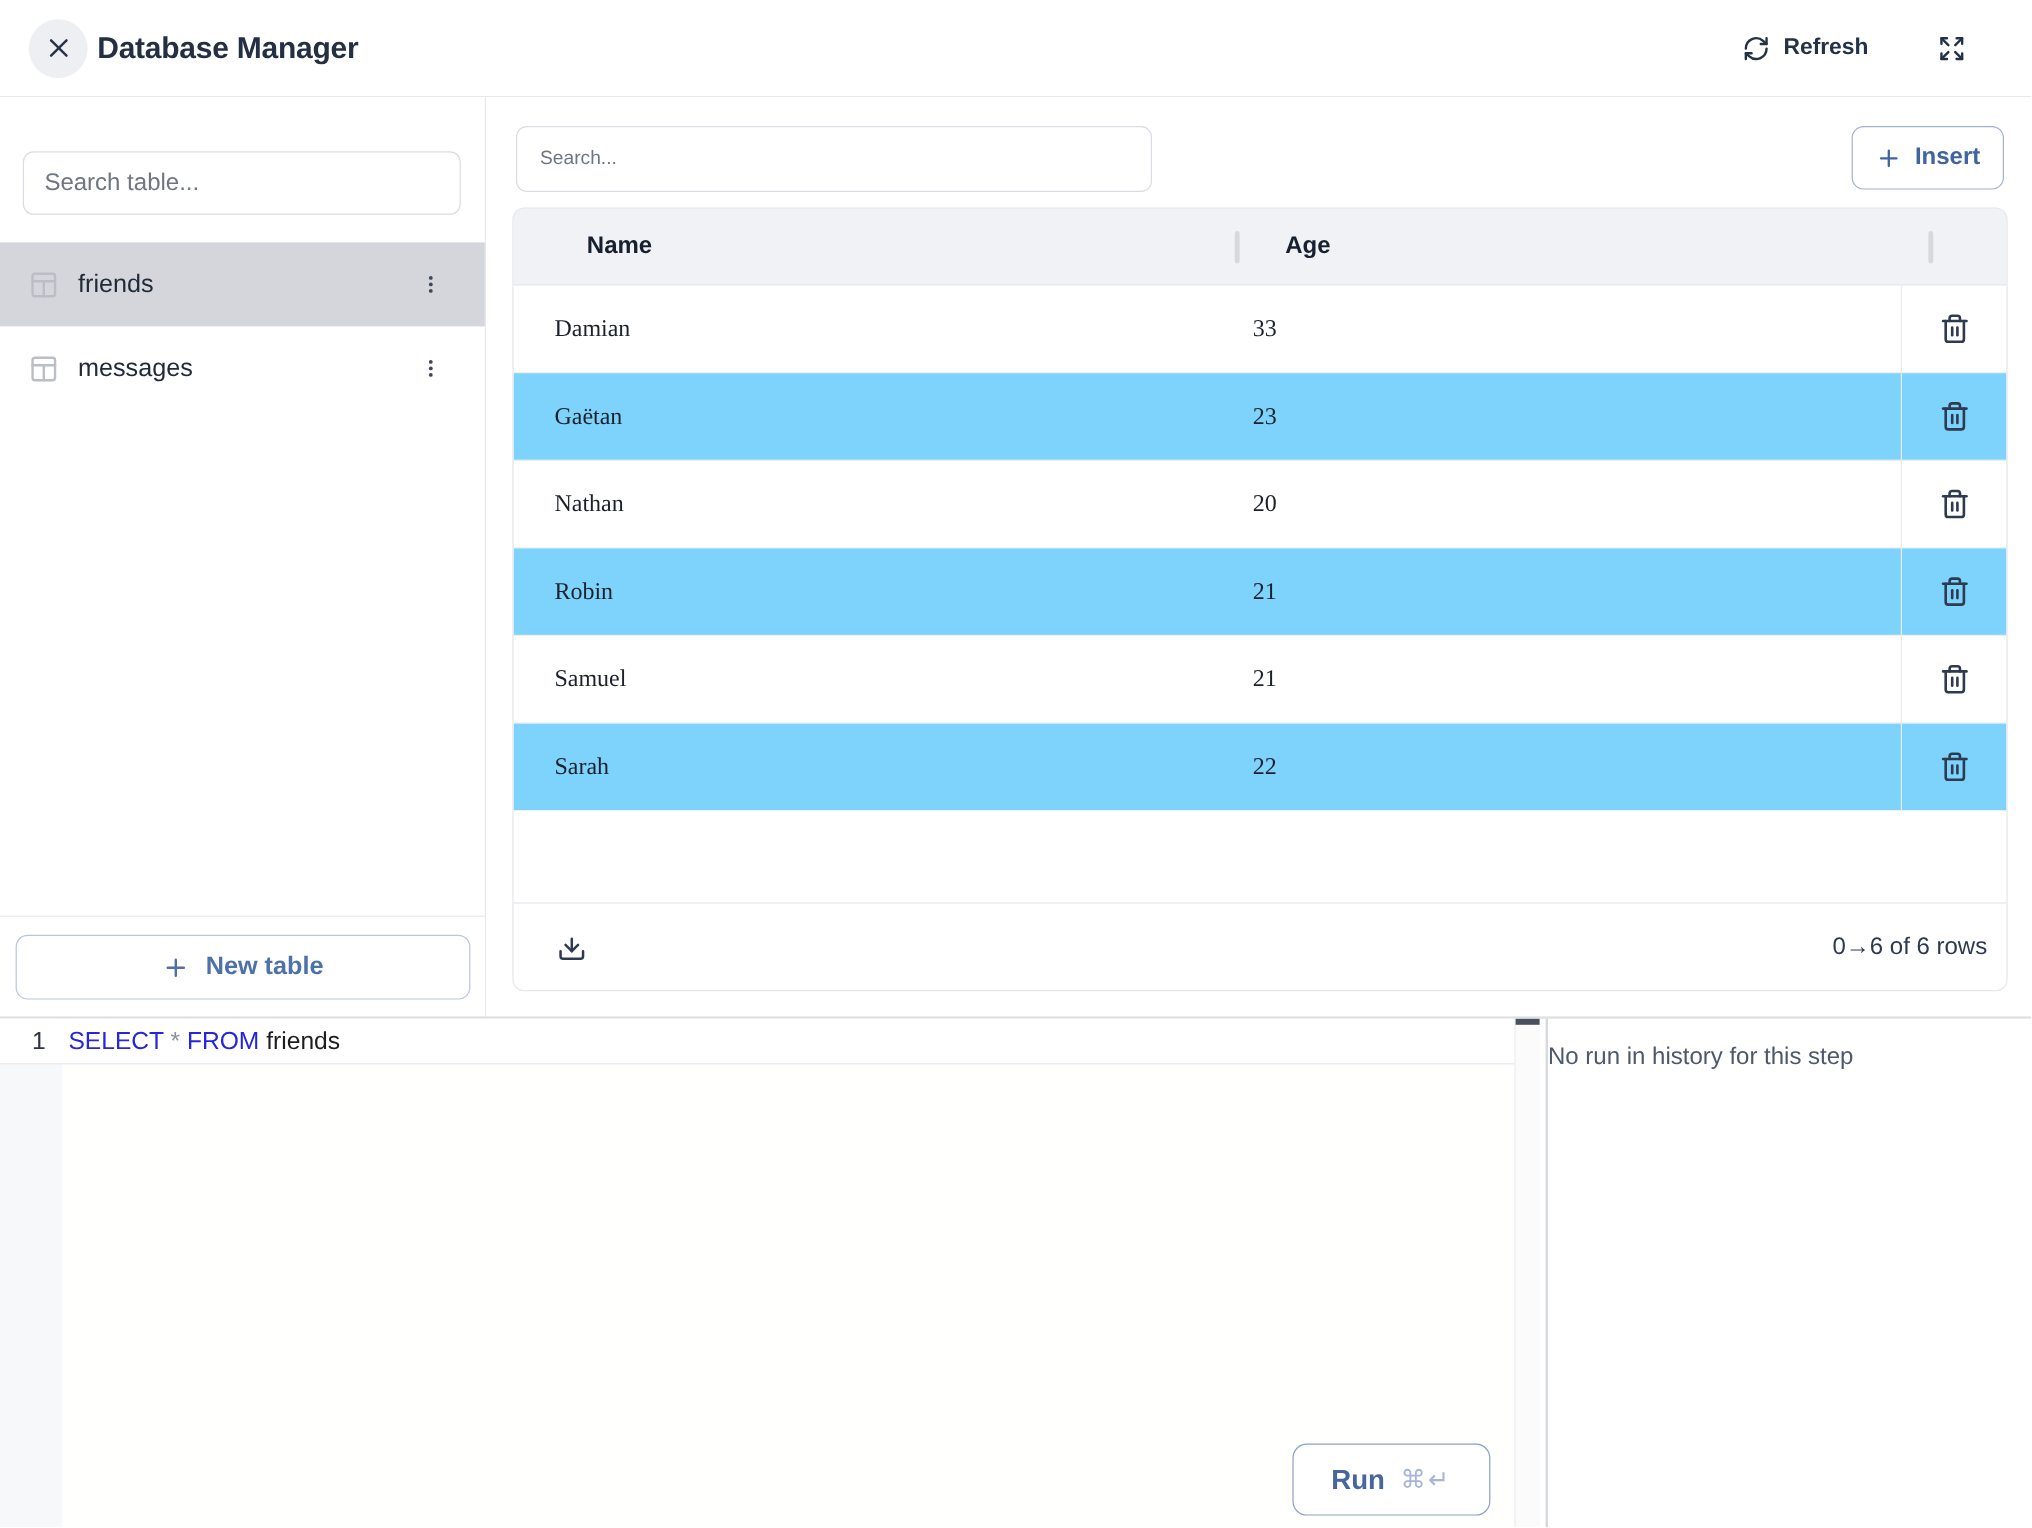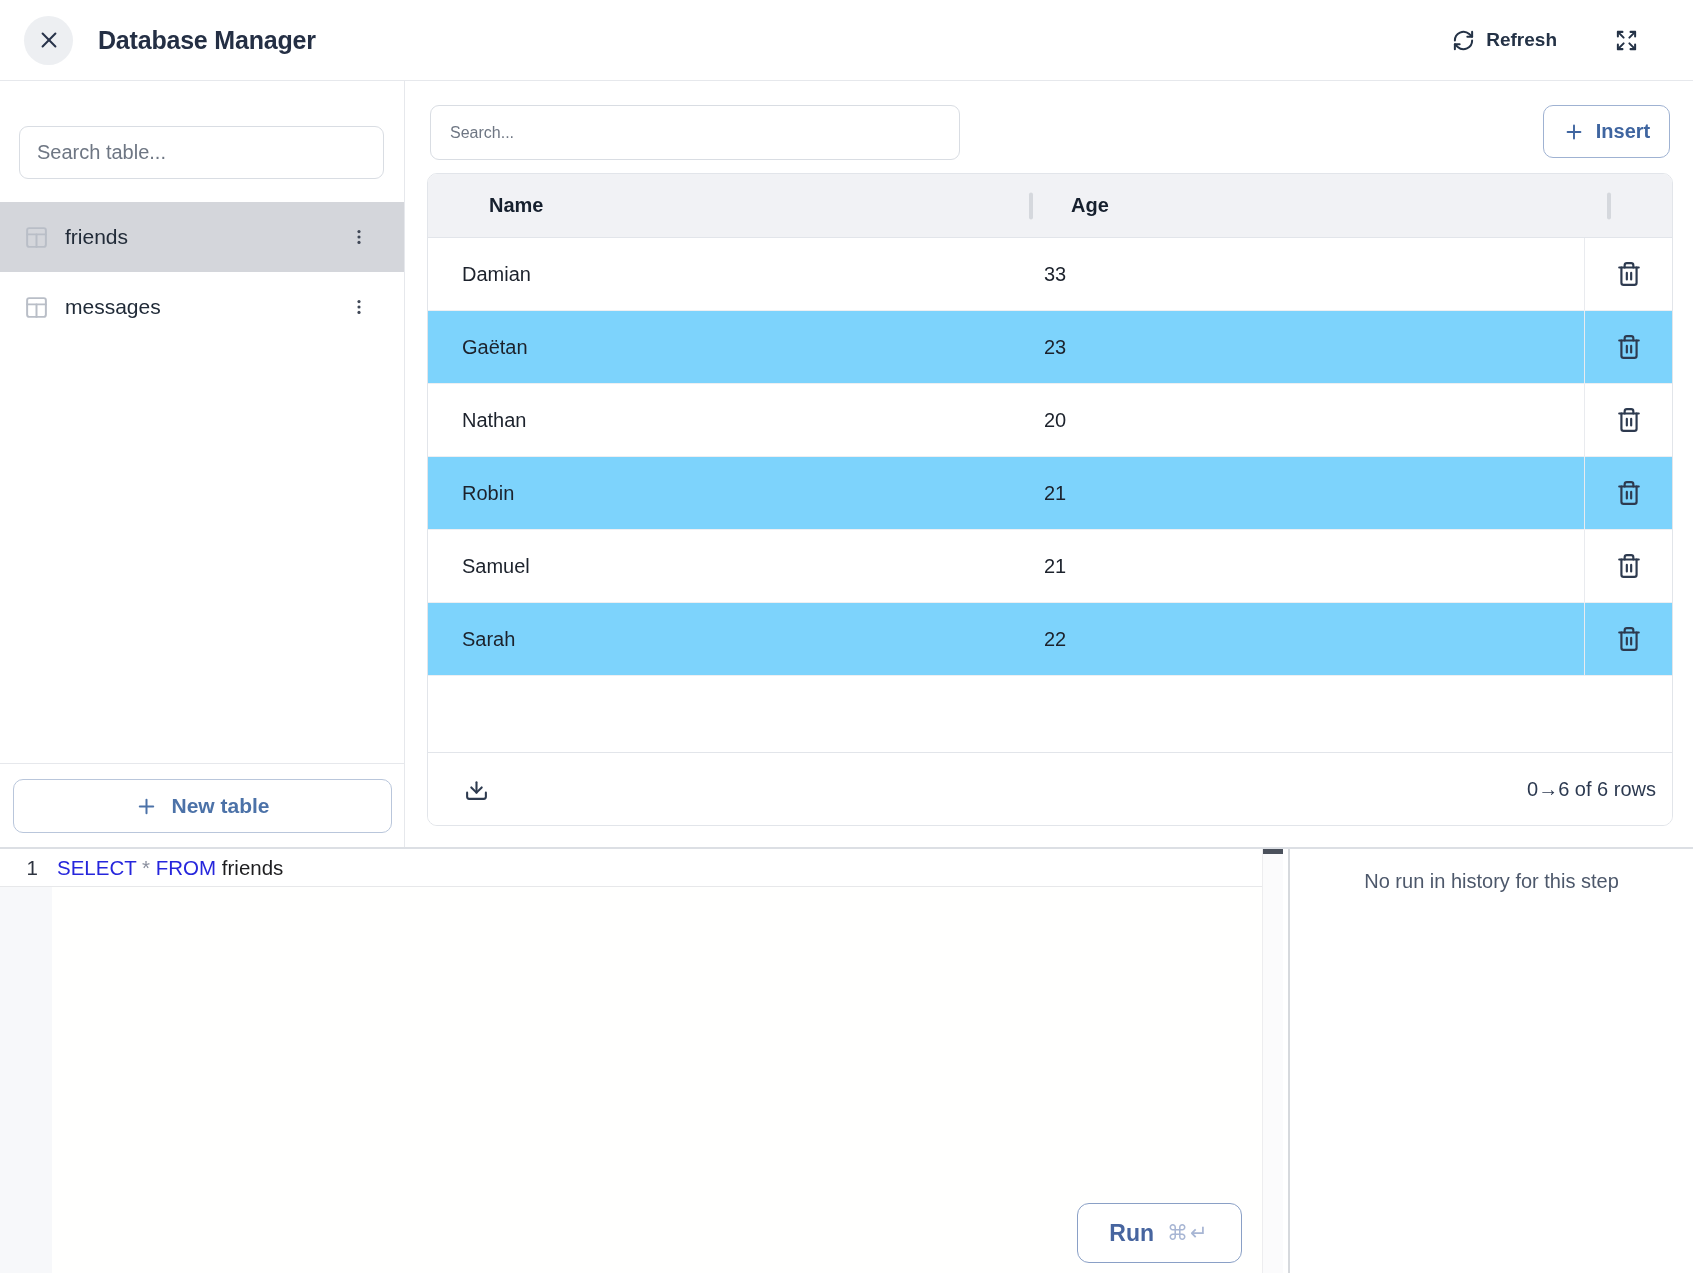--- a/index.html
+++ b/index.html
@@ -4,21 +4,21 @@
 <style>
   * { margin:0; padding:0; box-sizing:border-box; font-family:"Liberation Sans","DejaVu Sans",sans-serif; }
   html,body { background:#fff; }
   .screen { position:relative; width:1693px; height:1273px; background:#fff; overflow:hidden; }
 
   
   .topbar { position:absolute; left:0; top:0; width:1693px; height:81px; background:#fff;
             border-bottom:1px solid #e6e8ec; display:flex; align-items:center; padding:0 55px 0 24px; }
   .close-btn { width:49px; height:49px; border-radius:50%; background:#edeff2; border:none;
                display:flex; align-items:center; justify-content:center; cursor:pointer; flex:none; }
-  .app-title { font-size:25px; font-weight:700; color:#242f44; margin-left:25px; letter-spacing:-0.2px; }
+  .app-title { font-size:25px; font-weight:700; color:#242f44; margin-left:8px; letter-spacing:-0.2px; }
   .topbar-right { margin-left:auto; display:flex; align-items:center; }
   .refresh-btn { display:flex; align-items:center; gap:11px; background:none; border:none; cursor:pointer;
                  color:#243246; font-weight:700; font-size:19px; }
   .expand-btn { margin-left:58px; background:none; border:none; cursor:pointer; display:flex; }
 
   
   .sidebar { position:absolute; left:0; top:81px; width:405px; height:766px; background:#fff;
              border-right:1px solid #e6e8ec; }
   .table-search { position:absolute; left:19px; top:45px; width:365px; height:53px;
                   border:1px solid #d9dde3; border-radius:9px; padding:0 17px; font-size:20px; color:#333; outline:none; }
@@ -47,21 +47,21 @@
   .thead { height:64px; flex:none; background:#f1f2f5; border-bottom:1px solid #e2e5ea; display:flex; }
   .th { display:flex; align-items:center; font-weight:700; font-size:20px; color:#16202e; position:relative; }
   .th-name { width:578px; padding-left:34px;margin-left:27px; }
   .th-age  { width:578px; padding-left:38px; }
   .th-actions { flex:1; }
   .resize-handle { position:absolute; right:0; top:50%; transform:translateY(-50%);
                    width:4px; height:27px; background:#d5d8dd; border-radius:2px; cursor:col-resize; }
   .tbody { flex:none; }
   .trow { height:73px; display:flex; border-bottom:1px solid #edeff2; background:#fff; }
   .trow.alt { background:#7dd3fc; }
-  .td { display:flex; align-items:center; font-size:20px; color:#1c222c; }
+  .td { display:flex; align-items:center; font-size:20px; color:#1c222c;font-family:Liberation Serif, serif; }
   .td-name { width:578px; padding-left:34px; }
   .td-age  { width:578px; padding-left:38px; }
   .td-actions { flex:1; border-left:1px solid #e9ebef; display:flex; align-items:center; justify-content:center; }
   .trash-btn { background:none; border:none; cursor:pointer; display:flex; padding:4px; }
   .tfiller { flex:1; background:#fff; }
   .tfoot { height:73px; flex:none; border-top:1px solid #e2e5ea; display:flex; align-items:center;
            padding:0 16px 0 36px; background:#fff; }
   .download-btn { background:none; border:none; cursor:pointer; display:flex; }
   .rows-info { margin-left:auto; font-size:20px; color:#2c3950; }
 
@@ -82,21 +82,21 @@
              display:flex; align-items:center; justify-content:center; gap:13px; }
   .run-label { color:#47659f; font-size:23px; font-weight:700; }
   .run-shortcut { color:#a8b6d4; font-size:21px; font-family:"DejaVu Sans",sans-serif; letter-spacing:2px; }
 
   .scroll-strip { position:absolute; left:1262px; top:849px; width:21px; height:424px; background:#fbfbfc;
                   border-left:1px solid #ededef; }
   .scroll-thumb { position:absolute; left:0; top:0; width:100%; height:5px; background:#4b515c; cursor:pointer; }
 
   .vdivider { position:absolute; left:1288px; top:849px; width:2px; height:424px; background:#d6d9dd; }
   .history-panel { position:absolute; left:1290px; top:849px; width:403px; height:424px; background:#fff;
-                   display:flex; justify-content:center; align-items:flex-start; padding-top:21px; }
+                   display:flex; align-items:flex-start; padding-top:21px; }
   .history-empty { font-size:20px; color:#4d586b; }
 
   svg { display:block; }
 </style>
 </head>
 <body>
 
 <div class="screen">
 
   <div class="topbar">

